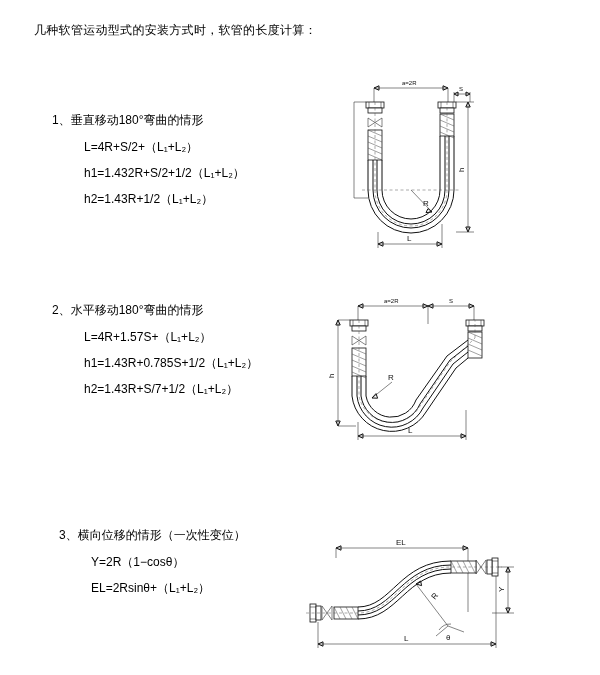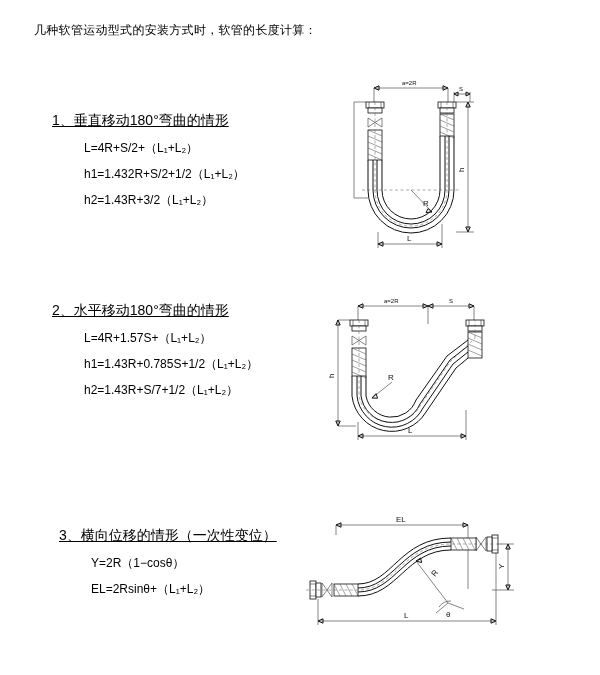--- a/index.html
+++ b/index.html
@@ -25,41 +25,40 @@
     left: 34px;
     top: 22px;
     font-size: 12px;
     letter-spacing: 0.3px;
     white-space: nowrap;
   }
   .section {
     position: absolute;
   }
   .sec-title {
-    font-size: 14px;
+    font-size: 12px;
     white-space: nowrap;
     margin-bottom: 10px;
-    text-decoration: underline;
   }
   .formula {
     font-size: 12px;
     white-space: nowrap;
     margin-left: 32px;
     margin-bottom: 9px;
   }
   .sec1 { left: 52px; top: 112px; }
   .sec2 { left: 52px; top: 302px; }
   .sec3 { left: 59px; top: 527px; }
 
   .fig {
     position: absolute;
   }
   .fig1 { left: 318px; top: 72px; }
   .fig2 { left: 316px; top: 290px; }
-  .fig3 { left: 296px; top: 511px; }
+  .fig3 { left: 296px; top: 534px; }
 
   svg { display: block; }
   .ln { stroke: #111; stroke-width: 1; fill: none; }
   .thin { stroke: #333; stroke-width: 0.6; fill: none; }
   .dashfine { stroke: #555; stroke-width: 0.5; fill: none; stroke-dasharray: 3 2.5; }
   .hose { stroke: #111; stroke-width: 1; fill: none; }
   .hatch { stroke: #444; stroke-width: 0.5; }
   .fillwhite { fill: #ffffff; stroke: #111; stroke-width: 0.8; }
   .dimtxt {
     font-family: "Liberation Sans", sans-serif;
@@ -76,21 +75,21 @@
 <body>
 
 <div class="page">
 
   <div class="heading">几种软管运动型式的安装方式时，软管的长度计算：</div>
 
   <div class="section sec1">
     <div class="sec-title">1、垂直移动180°弯曲的情形</div>
     <div class="formula">L=4R+S/2+（L₁+L₂）</div>
     <div class="formula">h1=1.432R+S/2+1/2（L₁+L₂）</div>
-    <div class="formula">h2=1.43R+3/2（L₁+L₂）</div>
+    <div class="formula">h2=1.43R+1/2（L₁+L₂）</div>
   </div>
 
   <div class="fig fig1">
     <svg width="180" height="200" viewBox="0 0 180 200">
 
       <line class="thin" x1="56" y1="16" x2="130" y2="16"></line>
       <path class="ln" d="M56 16 l5 -2.2 v4.4 z" fill="#111"></path>
       <path class="ln" d="M130 16 l-5 -2.2 v4.4 z" fill="#111"></path>
       <text class="dimtxt" x="84" y="13">a=2R</text>
       <line class="thin" x1="56" y1="16" x2="56" y2="34"></line>

